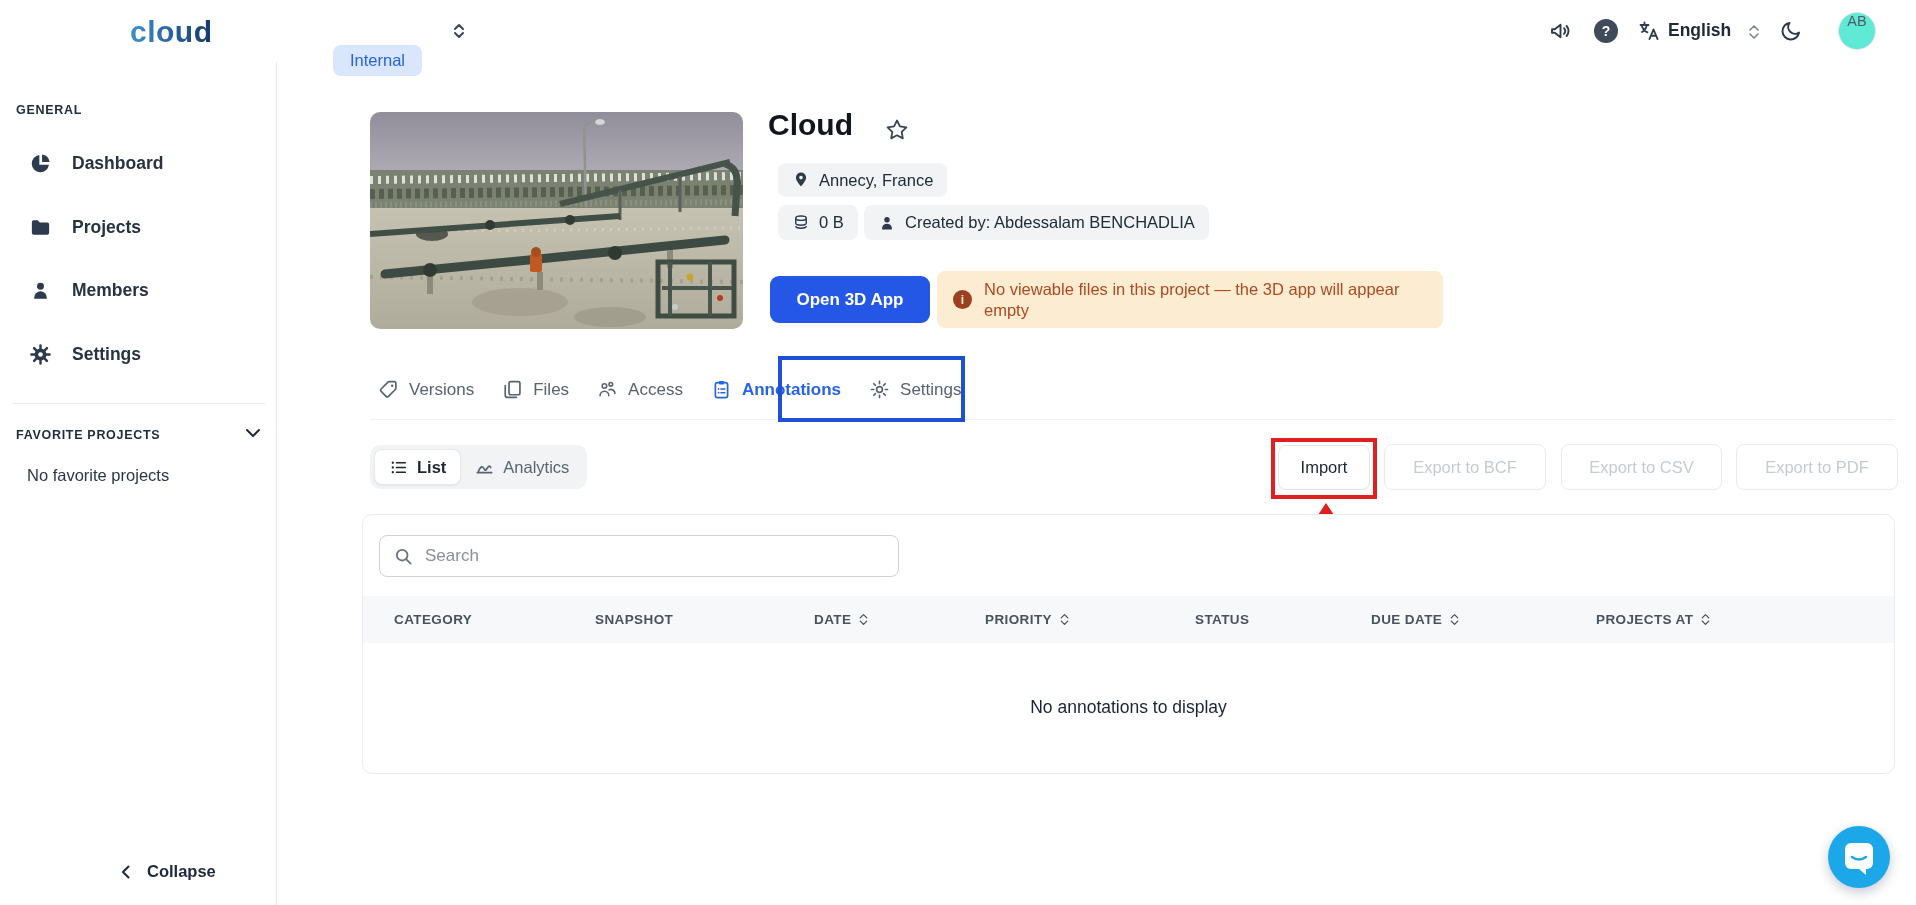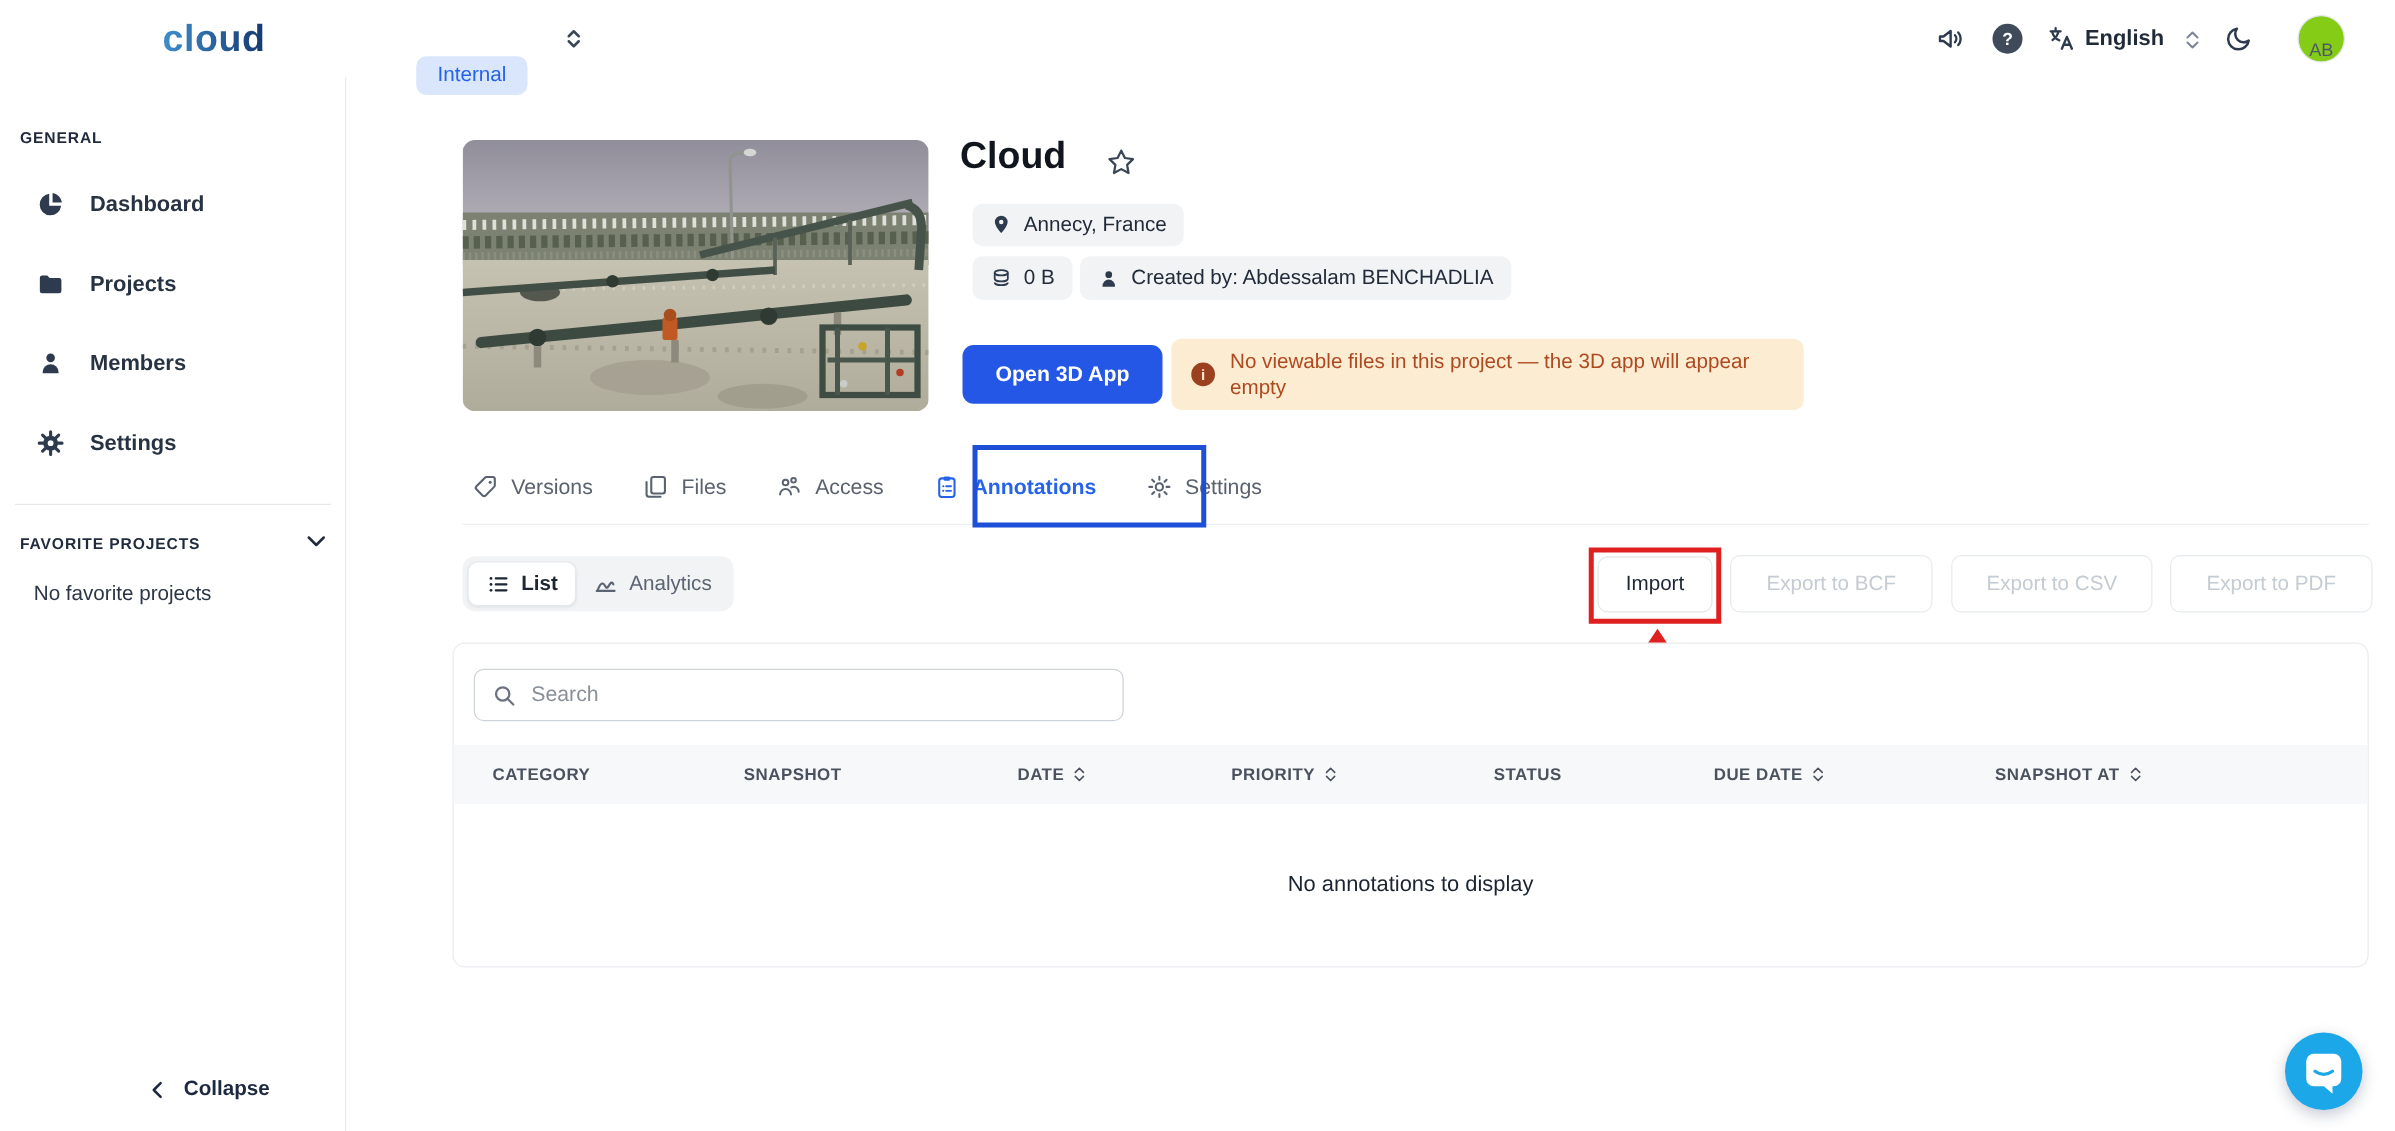--- a/index.html
+++ b/index.html
@@ -16,21 +16,21 @@
           background:#d9e6fb; border-radius:8px; display:flex; align-items:center;
           color:#2563eb; font-size:16.5px;margin-top:24px; }
   .ws-switch { position:absolute; left:449px; top:21px; width:20px; height:20px; color:#3a4656; cursor:pointer; }
   .hicon { position:absolute; top:19px; width:24px; height:24px; color:#2e3a4e; cursor:pointer; }
   .help-circle { position:absolute; left:1594px; top:19px; width:24px; height:24px; border-radius:50%;
           background:#3f4a5a; color:#fff; display:flex; align-items:center; justify-content:center;
           font-size:14px; font-weight:bold; cursor:pointer; }
   .lang-label { position:absolute; left:1668px; top:20px; font-size:17.5px; font-weight:600; color:#1f2937; cursor:pointer; }
   .lang-chev { position:absolute; left:1747px; top:24px; width:14px; height:16px; color:#7b8494; }
   .avatar { position:absolute; left:1838px; top:12px; width:38px; height:38px; border-radius:50%;
-          background:#84cc16; border:1px solid #e2e5e9; display:flex; align-items:flex-end; justify-content:center;
+          background:#5eead4; border:1px solid #e2e5e9; display:flex; align-items:flex-start; justify-content:center;
           font-size:14.5px; color:#505a66; cursor:pointer; }
 
   
   .sidebar { position:absolute; left:0; top:62px; width:277px; height:843px; border-right:1px solid #e7e9ed; background:#fff; }
   .side-section { position:absolute; left:16px; font-size:12.5px; font-weight:bold; color:#1f2b3d; letter-spacing:0.7px; }
   .side-item { position:absolute; left:0; width:277px; height:44px; display:flex; align-items:center; cursor:pointer; }
   .side-item .sicon { width:23px; height:23px; margin-left:29px; color:#2e3a4e; flex:none; }
   .side-item .slabel { margin-left:20px; font-size:17.5px; font-weight:600; color:#273342; }
   .side-divider { position:absolute; left:12px; top:341px; width:253px; height:1px; background:#e7e9ec; }
   .fav-empty { position:absolute; left:27px; top:404px; font-size:16.5px; color:#2b3648; }
@@ -48,21 +48,21 @@
   .open-btn { position:absolute; left:770px; top:276px; width:160px; height:47px; background:#2457e5; color:#fff;
           border:none; border-radius:9px; font-size:17px; font-weight:600; font-family:inherit; cursor:pointer; }
   .warn-box { position:absolute; left:937px; top:271px; width:506px; height:57px; background:#fcecd2; border-radius:8px;
           display:flex; align-items:center; padding:0 16px; }
   .warn-icon { width:19px; height:19px; border-radius:50%; background:#9c4120; color:#fcecd2; flex:none;
           display:flex; align-items:center; justify-content:center; font-size:12px; font-weight:bold; margin-right:12px; }
   .warn-text { font-size:16.5px; line-height:21px; color:#ae4a21; width:440px; }
 
   
   .tabs { position:absolute; left:370px; top:360px; width:1525px; height:60px; display:flex; align-items:center;
-          gap:40px; padding-left:8px; border-bottom:1px solid #eef0f3; }
+          gap:28px; padding-left:8px; border-bottom:1px solid #eef0f3; }
   .tab { display:flex; align-items:center; gap:10px; font-size:17px; color:#59626e; cursor:pointer; height:100%; }
   .tab svg { width:21px; height:21px; }
   .tab.active { color:#2563eb; font-weight:600; }
   .anno-rect-blue { position:absolute; left:778px; top:356px; width:187px; height:66px;
           border:4px solid #1d4fd7; pointer-events:none; }
 
   
   .segmented { position:absolute; left:370px; top:445px; height:44px; background:#f1f3f5; border-radius:10px;
           display:flex; align-items:center; padding:4px; }
   .seg-opt { display:flex; align-items:center; gap:9px; height:36px; padding:0 14px; border-radius:8px;
@@ -393,21 +393,21 @@
       <div class="th" style="left:832px">
         <span>STATUS</span>
       </div>
       <div class="th" style="left:1008px">
         <span>DUE DATE</span>
         <svg viewBox="0 0 14 16">
             <path d="M3 6l4-4 4 4M3 10l4 4 4-4" fill="none" stroke="currentColor" stroke-width="1.6" stroke-linecap="round" stroke-linejoin="round"></path>
           </svg>
       </div>
       <div class="th" style="left:1233px">
-        <span>SNAPSHOT AT</span>
+        <span>PROJECTS AT</span>
         <svg viewBox="0 0 14 16">
             <path d="M3 6l4-4 4 4M3 10l4 4 4-4" fill="none" stroke="currentColor" stroke-width="1.6" stroke-linecap="round" stroke-linejoin="round"></path>
           </svg>
       </div>
     </div>
 
     <div class="empty-msg">No annotations to display</div>
   </div>
 
   <div class="chat">

